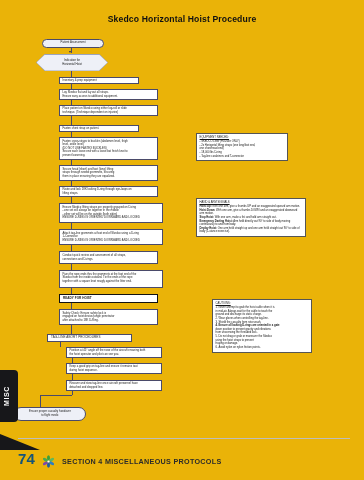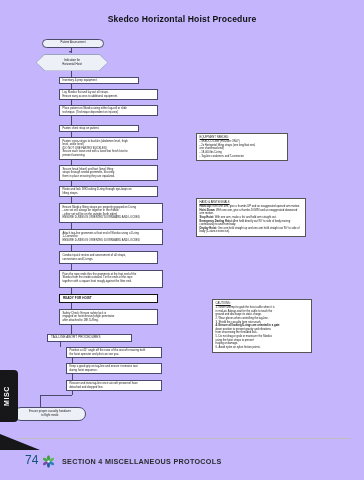--- a/index.html
+++ b/index.html
@@ -8,21 +8,21 @@
     width: 364px;
     height: 480px;
     background: #ffffff;
     font-family: "Liberation Sans", sans-serif;
     position: relative;
     overflow: hidden;
   }
   .page {
     position: absolute;
     inset: 0;
-    background: #c4b5fd;
+    background: #eab308;
   }
   
   .page-title {
     position: absolute;
     top: 14px;
     left: 0;
     width: 364px;
     text-align: center;
     font-size: 8.6px;
     font-weight: bold;
@@ -123,24 +123,24 @@
   
   .footer {
     position: absolute;
     left: 0;
     bottom: 0;
     width: 364px;
     height: 40px;
   }
   .folio {
     position: absolute;
-    left: 25px;
+    left: 18px;
     bottom: 13px;
-    font-size: 12px;
-    font-weight: normal;
+    font-size: 15px;
+    font-weight: bold;
     color: #14547a;
     letter-spacing: 0.2px;
   }
   .foot-label {
     position: absolute;
     left: 62px;
     bottom: 14px;
     font-size: 7.2px;
     font-weight: bold;
     color: #2b2b2b;

